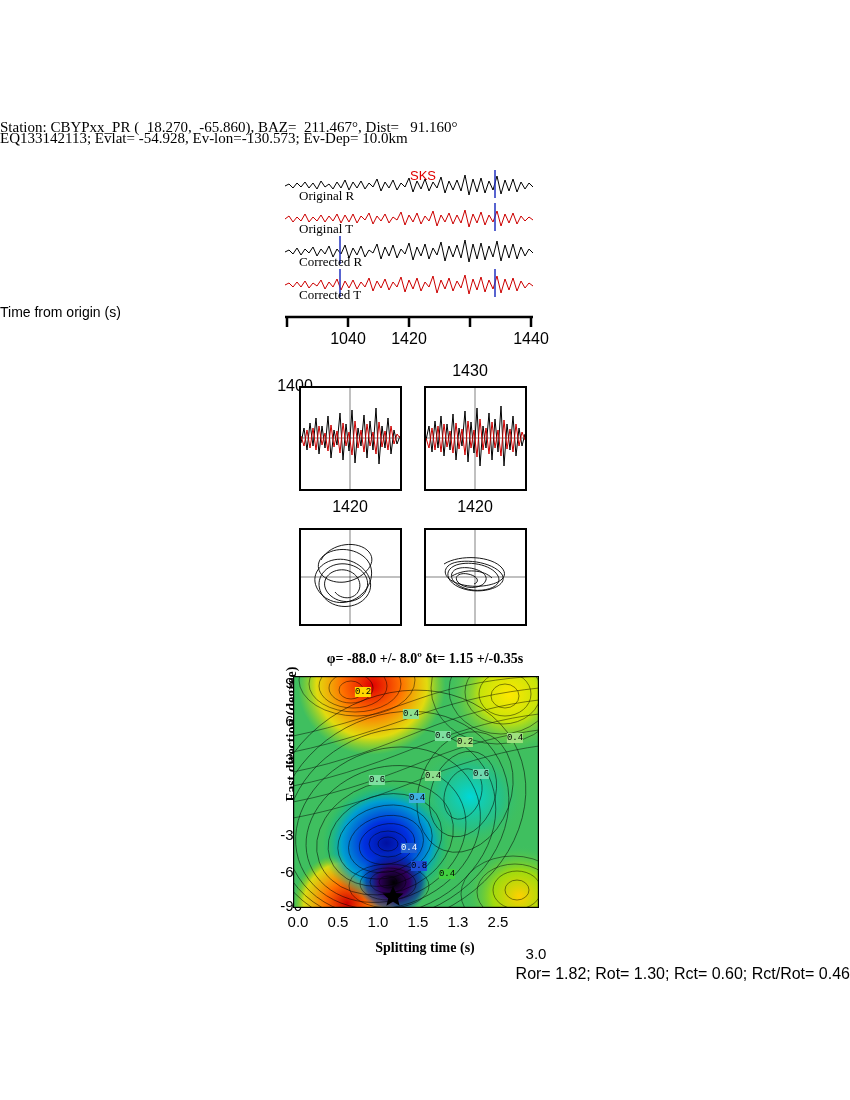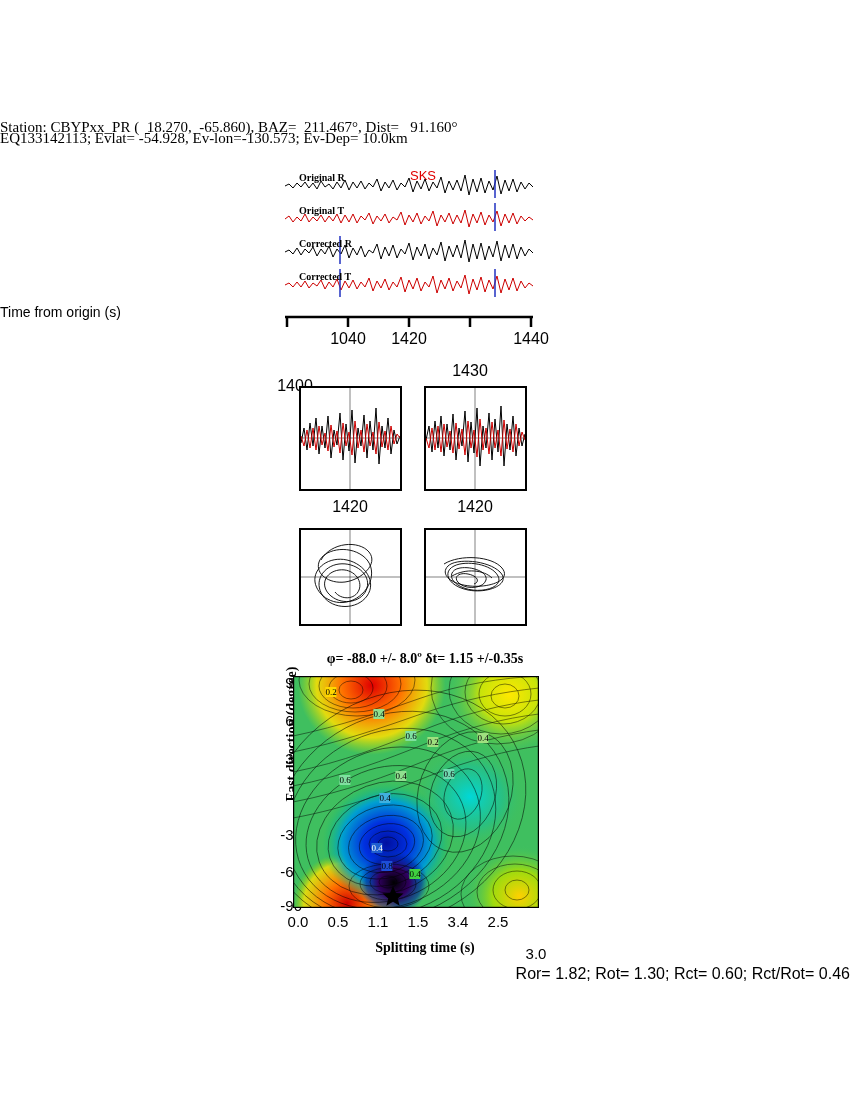--- a/index.html
+++ b/index.html
@@ -42,23 +42,23 @@
   }
   .wave-row {
     position: absolute;
     left: 0;
     width: 248px;
     height: 35px;
   }
   .wave-label {
     position: absolute;
     left: 14px;
-    top: 4px;
-    font-size: 10px;
-    font-weight: bold;
+    top: 20px;
+    font-size: 13px;
+    font-weight: normal;
     font-family: "Liberation Serif", serif;
     z-index: 5;
     white-space: nowrap;
   }
   .wave-svg { position: absolute; left: 0; top: 0; }
   .sks-label {
     position: absolute;
     left: 410px;
     top: 168px;
     font-size: 13px;
@@ -167,24 +167,25 @@
     position: absolute;
     top: 965px;
     width: 850px;
     text-align: right;
     font-size: 16px;
     font-family: "Liberation Sans", sans-serif;
   }
   .clab {
     position: absolute;
     font-size: 9px;
-    font-family: Liberation Serif, serif;
+    font-family: Liberation Mono, monospace;
     color: #000;
     background: rgba(255,255,255,0.0);
     transform: translate(-50%,-50%);
+    margin-left: 32px;
   }
 </style>
 </head>
 <body>
 
 <div class="page">
 
   <div class="hdr" id="hdr1">Station: CBYPxx_PR (  18.270,  -65.860), BAZ=  211.467°, Dist=   91.160°</div>
   <div class="hdr" id="hdr2">EQ133142113; Evlat= -54.928, Ev-lon=-130.573; Ev-Dep= 10.0km</div>
 
@@ -425,22 +426,22 @@
     <div class="clab" style="left:156px; top:98px;  background:#6fd8b0;">0.6</div>
     <div class="clab" style="left:92px;  top:122px; background:#40b0e0;">0.4</div>
     <div class="clab" style="left:84px;  top:172px; background:#2060d0; color:#fff;">0.4</div>
     <div class="clab" style="left:140px; top:66px;  background:#9fe07f;">0.2</div>
     <div class="clab" style="left:94px;  top:190px; background:#1d4ed8;">0.8</div>
     <div class="clab" style="left:122px; top:198px; background:#40d040;">0.4</div>
   </div>
 
   <div class="xtick" style="left:298px;">0.0</div>
   <div class="xtick" style="left:338px;">0.5</div>
-  <div class="xtick" style="left:378px;">1.1</div>
+  <div class="xtick" style="left:378px;">1.0</div>
   <div class="xtick" style="left:418px;">1.5</div>
-  <div class="xtick" style="left:458px;">3.4</div>
+  <div class="xtick" style="left:458px;">1.3</div>
   <div class="xtick" style="left:498px;">2.5</div>
   <div class="xtick" style="left:536px;margin-top:32px;">3.0</div>
 
   <div id="xlabel">Splitting time (s)</div>
   <div id="footer">Ror= 1.82; Rot= 1.30; Rct= 0.60; Rct/Rot= 0.46</div>
 
 </div>
 
 </body></html>

